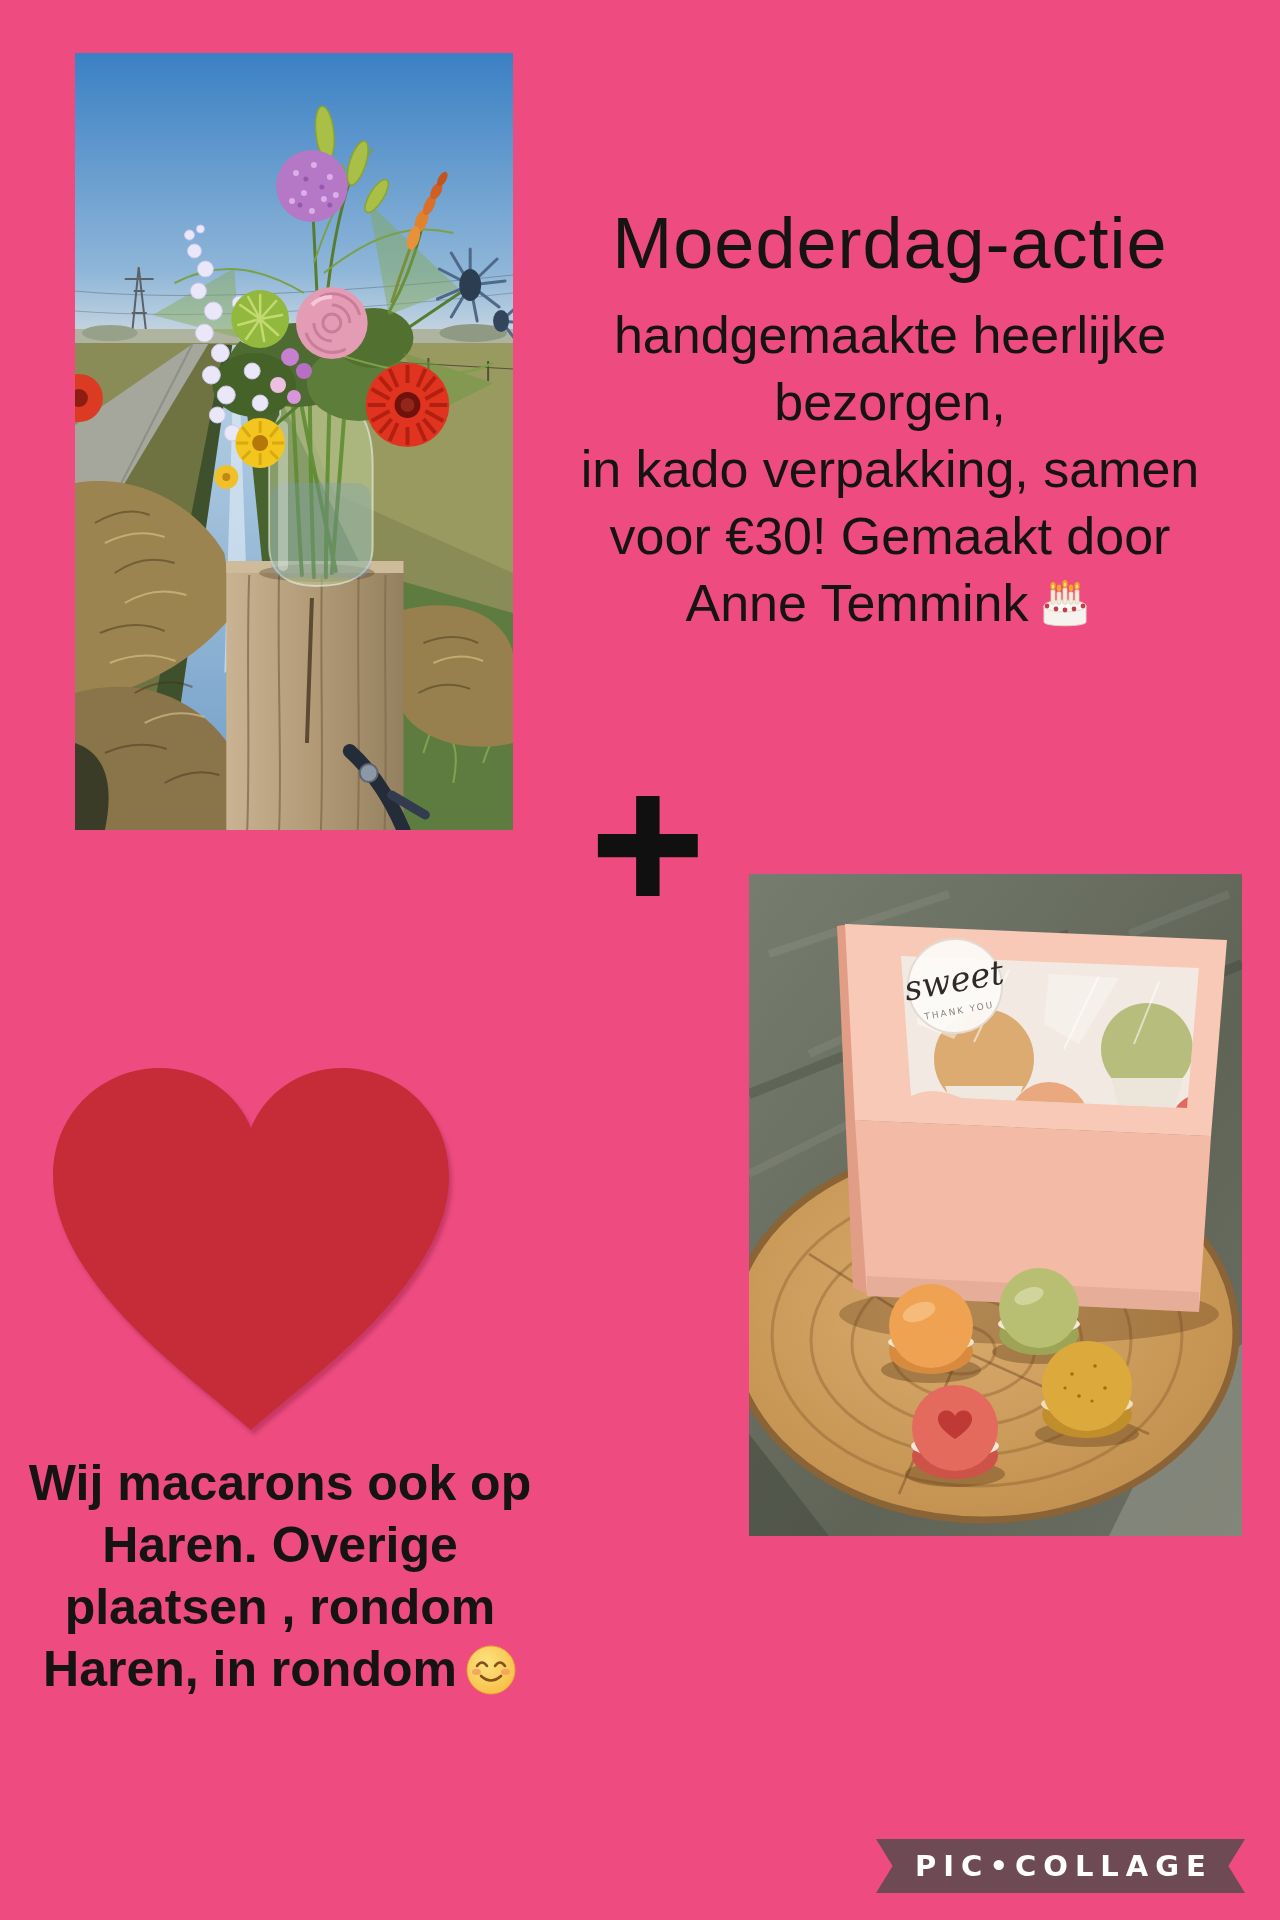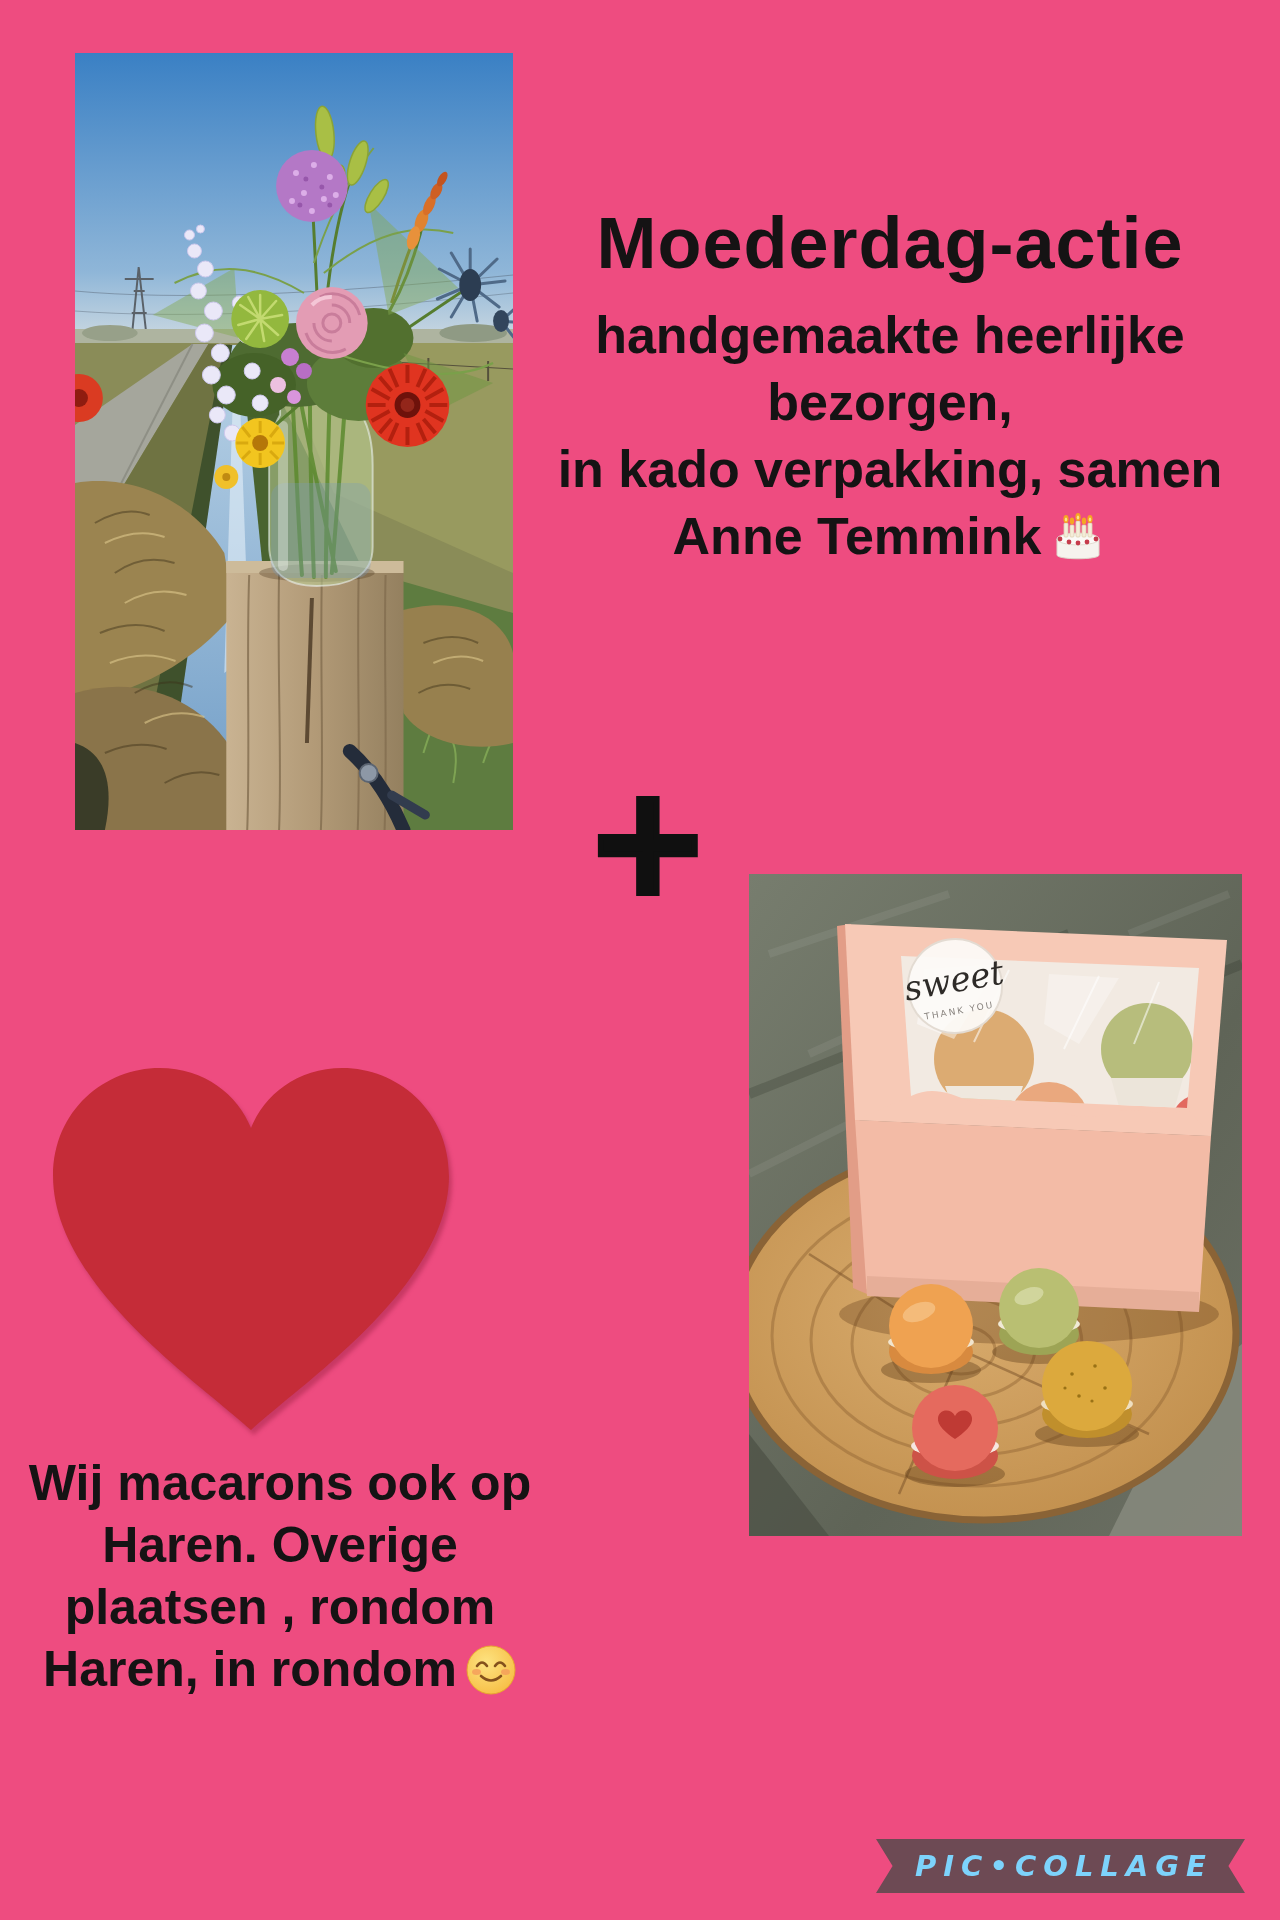--- a/index.html
+++ b/index.html
@@ -3,37 +3,37 @@
 <meta charset="utf-8">
 <style>
   html,body{margin:0;padding:0;}
   body{width:1280px;height:1920px;background:#ee4c80;}
   .canvas{position:relative;width:1280px;height:1920px;background:#ee4c80;overflow:hidden;
           font-family:"Liberation Sans",sans-serif;color:#151314;}
   .photo{position:absolute;overflow:hidden;}
   .photo svg{display:block;width:100%;height:100%;}
   #bouquet-photo{left:75px;top:53px;width:438px;height:777px;}
   #macaron-photo{left:749px;top:874px;width:493px;height:662px;}
-  .promo{position:absolute;left:500px;top:202px;width:780px;text-align:center;font-weight:bold;}
+  .promo{position:absolute;left:500px;top:202px;width:780px;text-align:center;font-weight:normal;}
   .promo .title{font-size:72px;line-height:82px;letter-spacing:1px;margin-bottom:18px;}
   .promo .line{font-size:52px;line-height:67px;letter-spacing:0;}
   .plus{position:absolute;left:585px;top:782px;width:112px;height:124px;text-align:center;
         font-family:"DejaVu Sans",sans-serif;font-size:150px;line-height:118px;font-weight:bold;
         color:#101010;-webkit-text-stroke:6px #101010;}
   .heart-wrap{position:absolute;left:45px;top:1058px;width:412px;height:382px;
         filter:drop-shadow(3px 5px 2px rgba(130,20,45,.35));}
   .heart-wrap svg{display:block;width:100%;height:100%;}
   .delivery{position:absolute;left:10px;top:1452px;width:540px;text-align:center;
         font-weight:bold;font-size:50px;line-height:62px;}
   .emoji{display:inline-block;vertical-align:-10px;margin-left:8px;}
   .watermark{position:absolute;left:876px;top:1839px;width:369px;height:54px;background:#6d4a54;
         clip-path:polygon(0 0,100% 0,95.5% 50%,100% 100%,0 100%,4.5% 50%);
         display:flex;align-items:center;justify-content:center;}
-  .watermark span{color:#7dd3fc;font-family:"DejaVu Sans",sans-serif;font-size:29px;
-        font-weight:bold;letter-spacing:7px;padding-left:7px;font-style:italic;}
+  .watermark span{color:#ffffff;font-family:"DejaVu Sans",sans-serif;font-size:29px;
+        font-weight:bold;letter-spacing:7px;padding-left:7px;}
 </style>
 </head>
 <body>
 
 <div class="canvas">
 
   <div class="photo" id="bouquet-photo" aria-label="Bouquet of flowers in a glass vase on a wooden post beside a countryside ditch">
     <svg viewBox="0 0 440 777" preserveAspectRatio="none">
       <defs>
         <linearGradient id="sky" x1="0" y1="0" x2="0" y2="1">
@@ -228,20 +228,21 @@
         <circle cx="295" cy="720" r="9" fill="#8d98a6" stroke="#5c6572" stroke-width="2"></circle>
       </g>
     </svg>
   </div>
 
   <div class="promo">
     <div class="title">Moederdag-actie</div>
     <div class="line">handgemaakte heerlijke</div>
     <div class="line">bezorgen,</div>
     <div class="line">in kado verpakking, samen</div>
+    <div class="line">voor €30! Gemaakt door</div>
     <div class="line">
       <span>Anne Temmink</span><svg class="emoji" width="58" height="58" viewBox="0 0 58 58">
         <path d="M8,33 C8,38 50,38 50,33 L50,49 C50,54 8,54 8,49 Z" fill="#f6f3ee" stroke="#ddd5ca" stroke-width="1"></path>
         <ellipse cx="29" cy="33" rx="21" ry="6" fill="#fbf9f6" stroke="#e3dcd2" stroke-width="1"></ellipse>
         <g fill="#c63c4c">
           <circle cx="11" cy="33" r="2.4"></circle>
             <circle cx="20" cy="36" r="2.4"></circle>
             <circle cx="29" cy="37" r="2.4"></circle>
           <circle cx="38" cy="36" r="2.4"></circle>
             <circle cx="47" cy="33" r="2.4"></circle>

